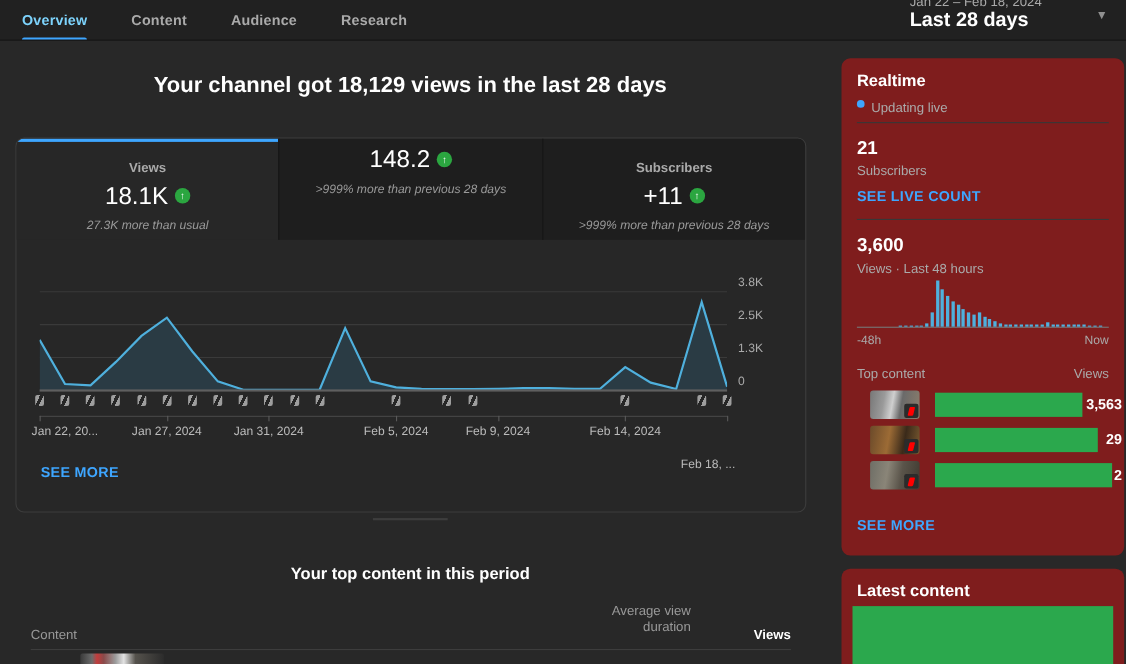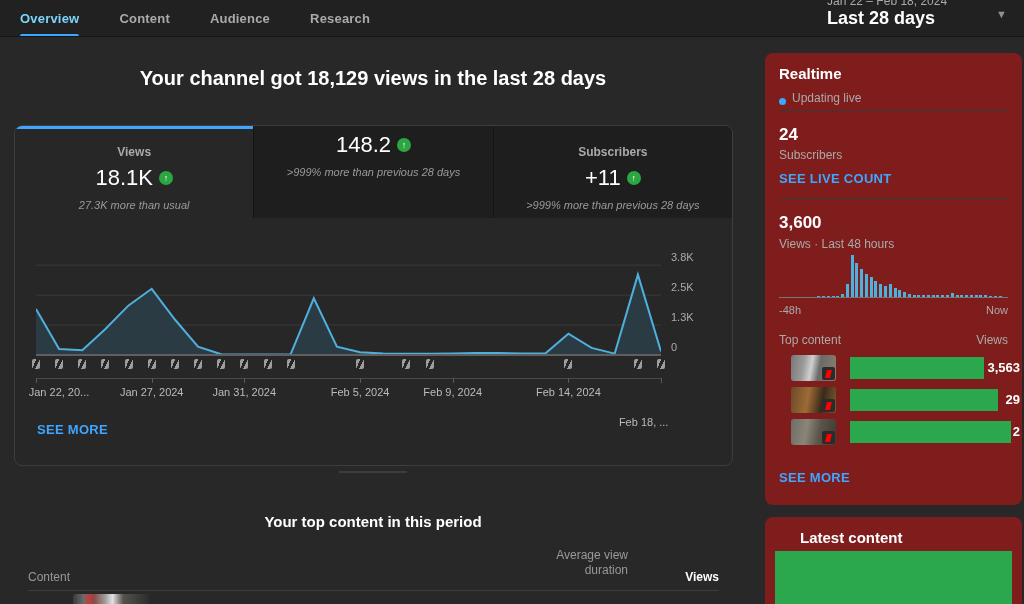--- a/index.html
+++ b/index.html
@@ -63,21 +63,21 @@
   .table-divider { position:absolute; left:28px; top:553px; width:691px; height:1px; background:#3d3d3d; }
   .row-sliver { position:absolute; left:73px; top:557px; width:76px; height:11px; border-radius:2px 2px 0 0;
     background:linear-gradient(90deg,#3a3a3a 0%,#6b6b6b 14%,#c23c3c 20%,#8a4a4a 28%,#9b9b9b 42%,#e2e2e2 52%,#55524c 66%,#2c2c2c 100%); }
 
   
   .sidebar { position:absolute; left:757px; top:37px; width:267px; height:567px; }
   .side-card { position:absolute; left:8px; width:257px; background:#7f1d1d; border-radius:8px; overflow:hidden; }
   .realtime-card { top:16px; height:452px; }
   .latest-card { top:480px; height:120px; }
   .rt-title { position:absolute; left:14px; top:12px; font-size:15px; font-weight:bold; }
-  .rt-status { position:absolute; left:14px; top:38px; font-size:12px; color:#aaa; display:flex; align-items:flex-end; gap:6px; }
+  .rt-status { position:absolute; left:14px; top:38px; font-size:12px; color:#aaa; display:flex; align-items:flex-start; gap:6px; }
   .live-dot { width:7px; height:7px; border-radius:50%; background:#3ea6ff; }
   .hdiv { position:absolute; left:14px; width:229px; height:1px; background:#383838; }
   .big-num { position:absolute; left:14px; font-size:17px; font-weight:bold; color:#fff; }
   .sub-grey { position:absolute; left:14px; font-size:12px; color:#aaa; }
   .rt-link { position:absolute; left:14px; }
   .rt-chart { position:absolute; left:14px; top:203px; width:229px; height:42px; border-bottom:1px solid #777; }
   .rt-bar { position:absolute; bottom:0; width:3px; background:#4fb0dd; }
   .rt-axis-labels { position:absolute; left:14px; top:251px; width:229px; font-size:11px; color:#aaa; }
   .rt-axis-labels .now { position:absolute; right:0; top:0; }
   .tc-head { position:absolute; left:14px; top:280px; width:229px; font-size:12px; color:#aaa; }
@@ -86,21 +86,21 @@
   .tc-thumb { position:absolute; left:0; top:0; width:45px; height:26px; border-radius:3px; overflow:visible; }
   .thumb-1 { background:linear-gradient(100deg,#777 0%,#9a9a9a 28%,#cfcfcf 45%,#6a6a6a 62%,#8b7d6b 100%); }
   .thumb-2 { background:linear-gradient(100deg,#6b4a2a 0%,#9c6b35 38%,#3a2a1a 68%,#7a5a30 100%); }
   .thumb-3 { background:linear-gradient(100deg,#6e6e66 0%,#8a8578 35%,#5a544a 62%,#403a30 100%); }
   .shorts-badge { position:absolute; right:1px; bottom:1px; width:13px; height:13px; border-radius:2px;
                   background:#2b2b2b; display:flex; align-items:center; justify-content:center; }
   .shorts-glyph { width:5px; height:8px; background:#f00; transform:skewX(-14deg); border-radius:1px; }
   .tc-bar { position:absolute; left:59px; top:2px; height:22px; background:#2ba84d; }
   .tc-val { position:absolute; right:0; top:5px; font-size:13px; font-weight:bold; color:#fff; }
   .tc-see-more { position:absolute; left:14px; top:417px; }
-  .latest-title { position:absolute; left:14px; top:12px; font-size:15px; font-weight:bold;margin-left:21px; }
+  .latest-title { position:absolute; left:14px; top:12px; font-size:15px; font-weight:bold; }
   .latest-thumb { position:absolute; left:10px; top:34px; width:237px; height:86px; background:#2ba84d; }
 </style>
 </head>
 <body>
 
 <div id="app">
 
   <div class="topbar">
     <div class="nav-tabs">
       <div class="nav-tab active">Overview</div>
@@ -212,21 +212,21 @@
   </div>
 
   <div class="sidebar">
     <div class="side-card realtime-card">
       <div class="rt-title">Realtime</div>
       <div class="rt-status">
         <span class="live-dot"></span>
         <span>Updating live</span>
       </div>
       <div class="hdiv" style="top:58px"></div>
-      <div class="big-num" style="top:72px">24</div>
+      <div class="big-num" style="top:72px">21</div>
       <div class="sub-grey" style="top:95px">Subscribers</div>
       <div class="link rt-link" style="top:118px">SEE LIVE COUNT</div>
       <div class="hdiv" style="top:146px"></div>
       <div class="big-num" style="top:160px">3,600</div>
       <div class="sub-grey" style="top:184px">Views · Last 48 hours</div>
       <div class="rt-chart" id="rt-chart">
           <span class="rt-bar" style="left: 38.2px; height: 1px;"></span>
           <span class="rt-bar" style="left: 42.9px; height: 1px;"></span>
           <span class="rt-bar" style="left: 47.7px; height: 1px;"></span>
           <span class="rt-bar" style="left: 52.5px; height: 1px;"></span>

